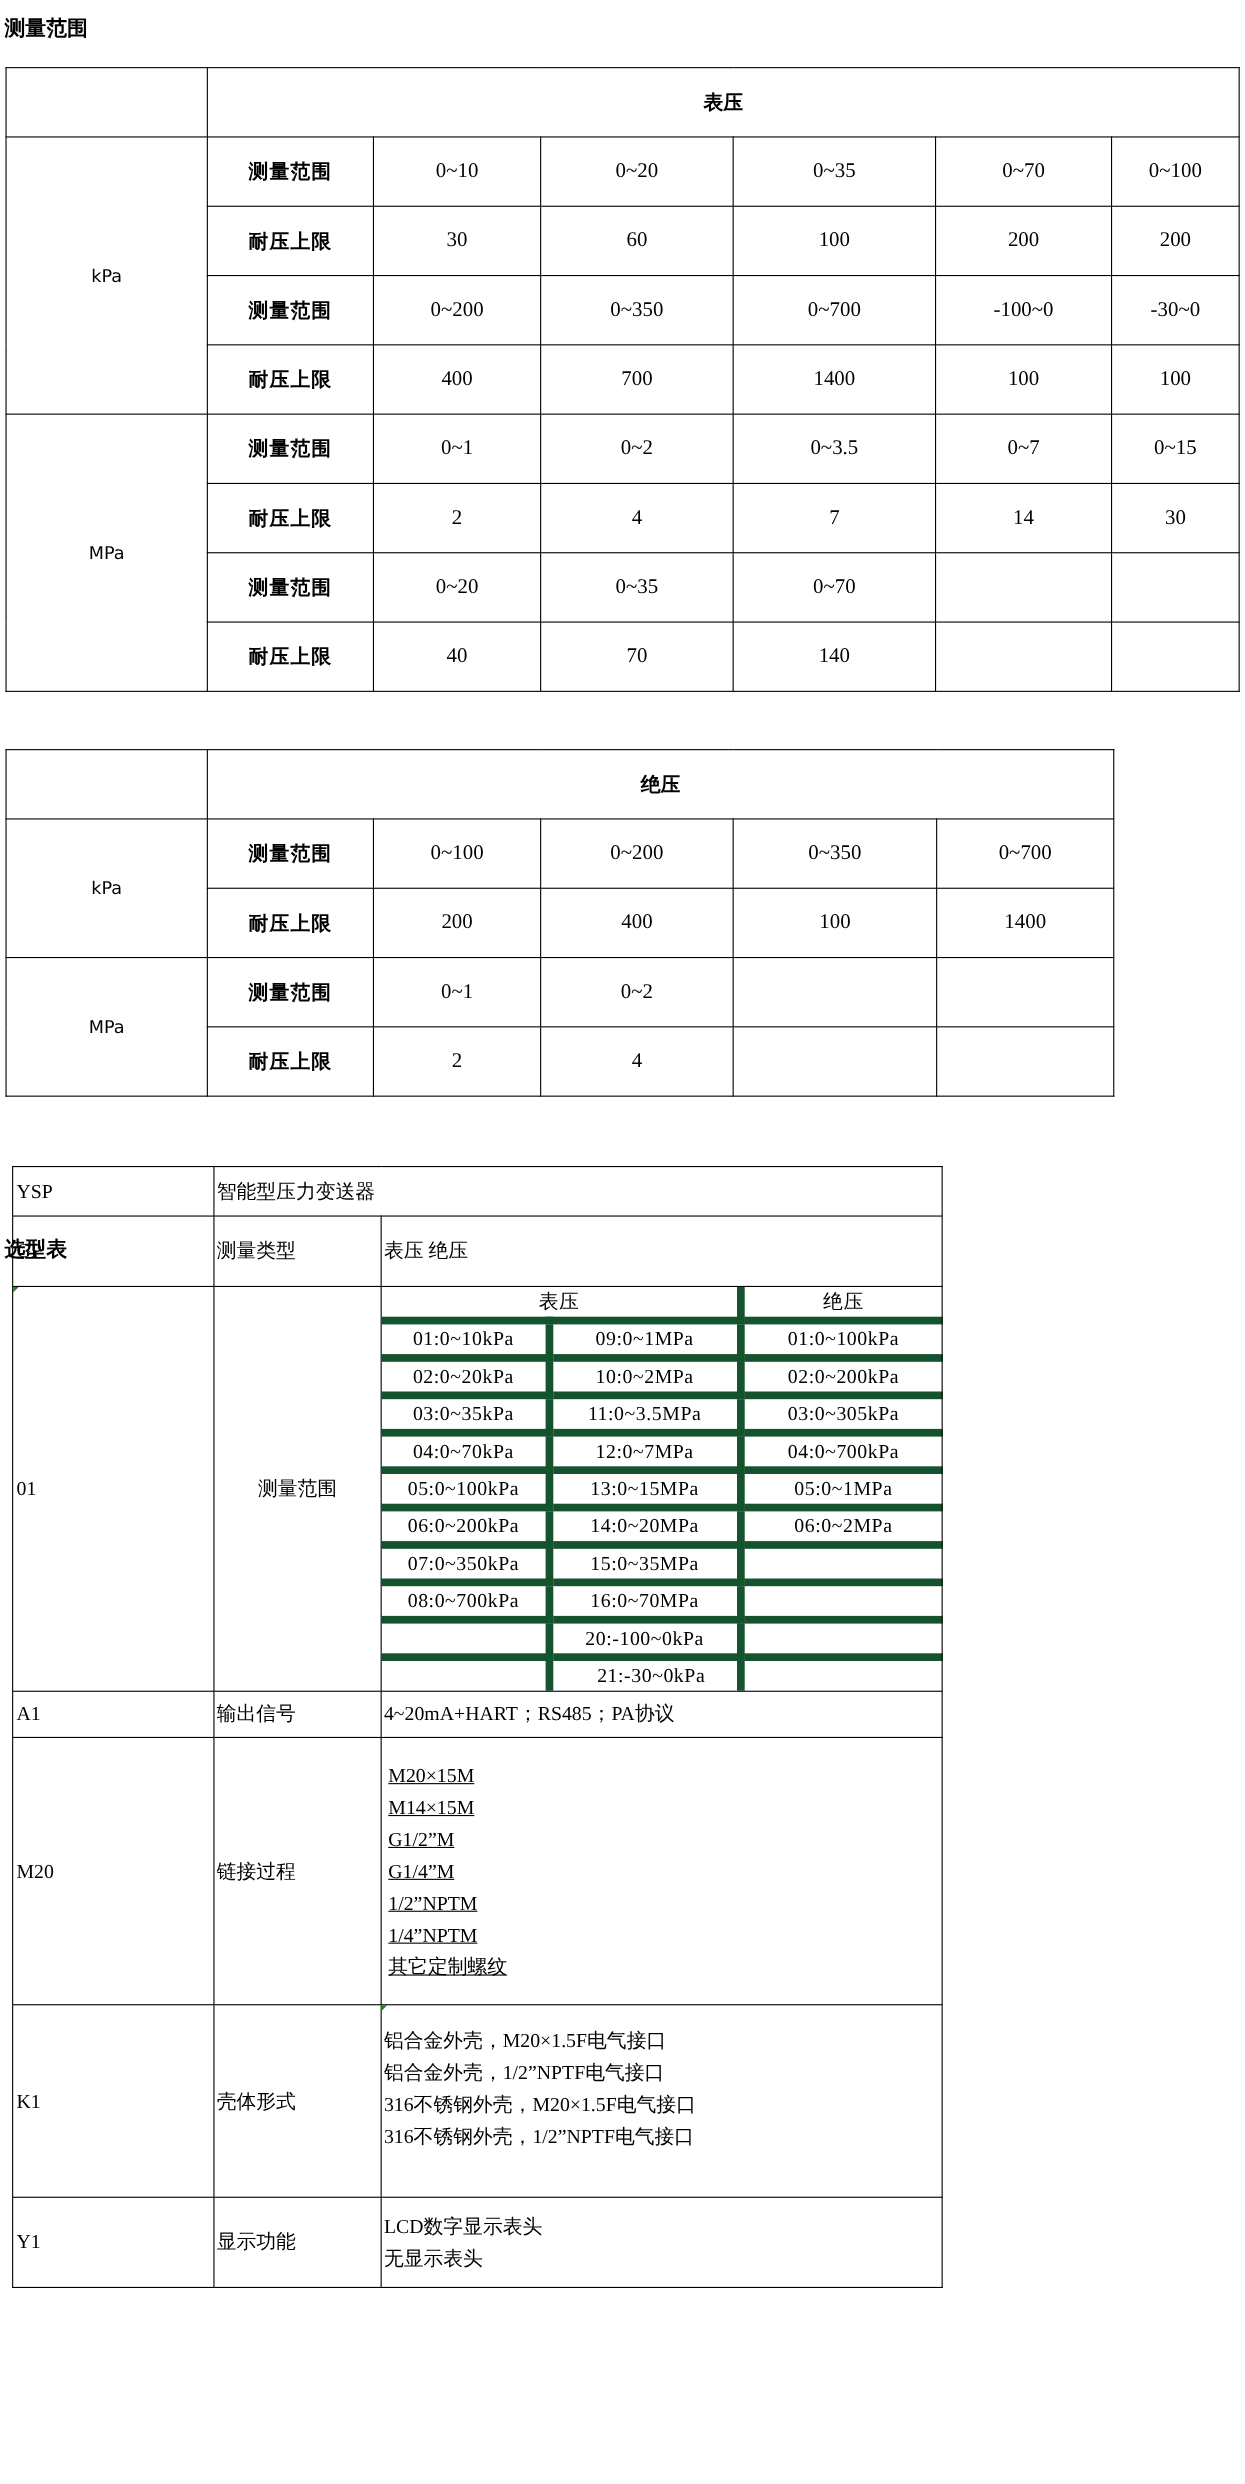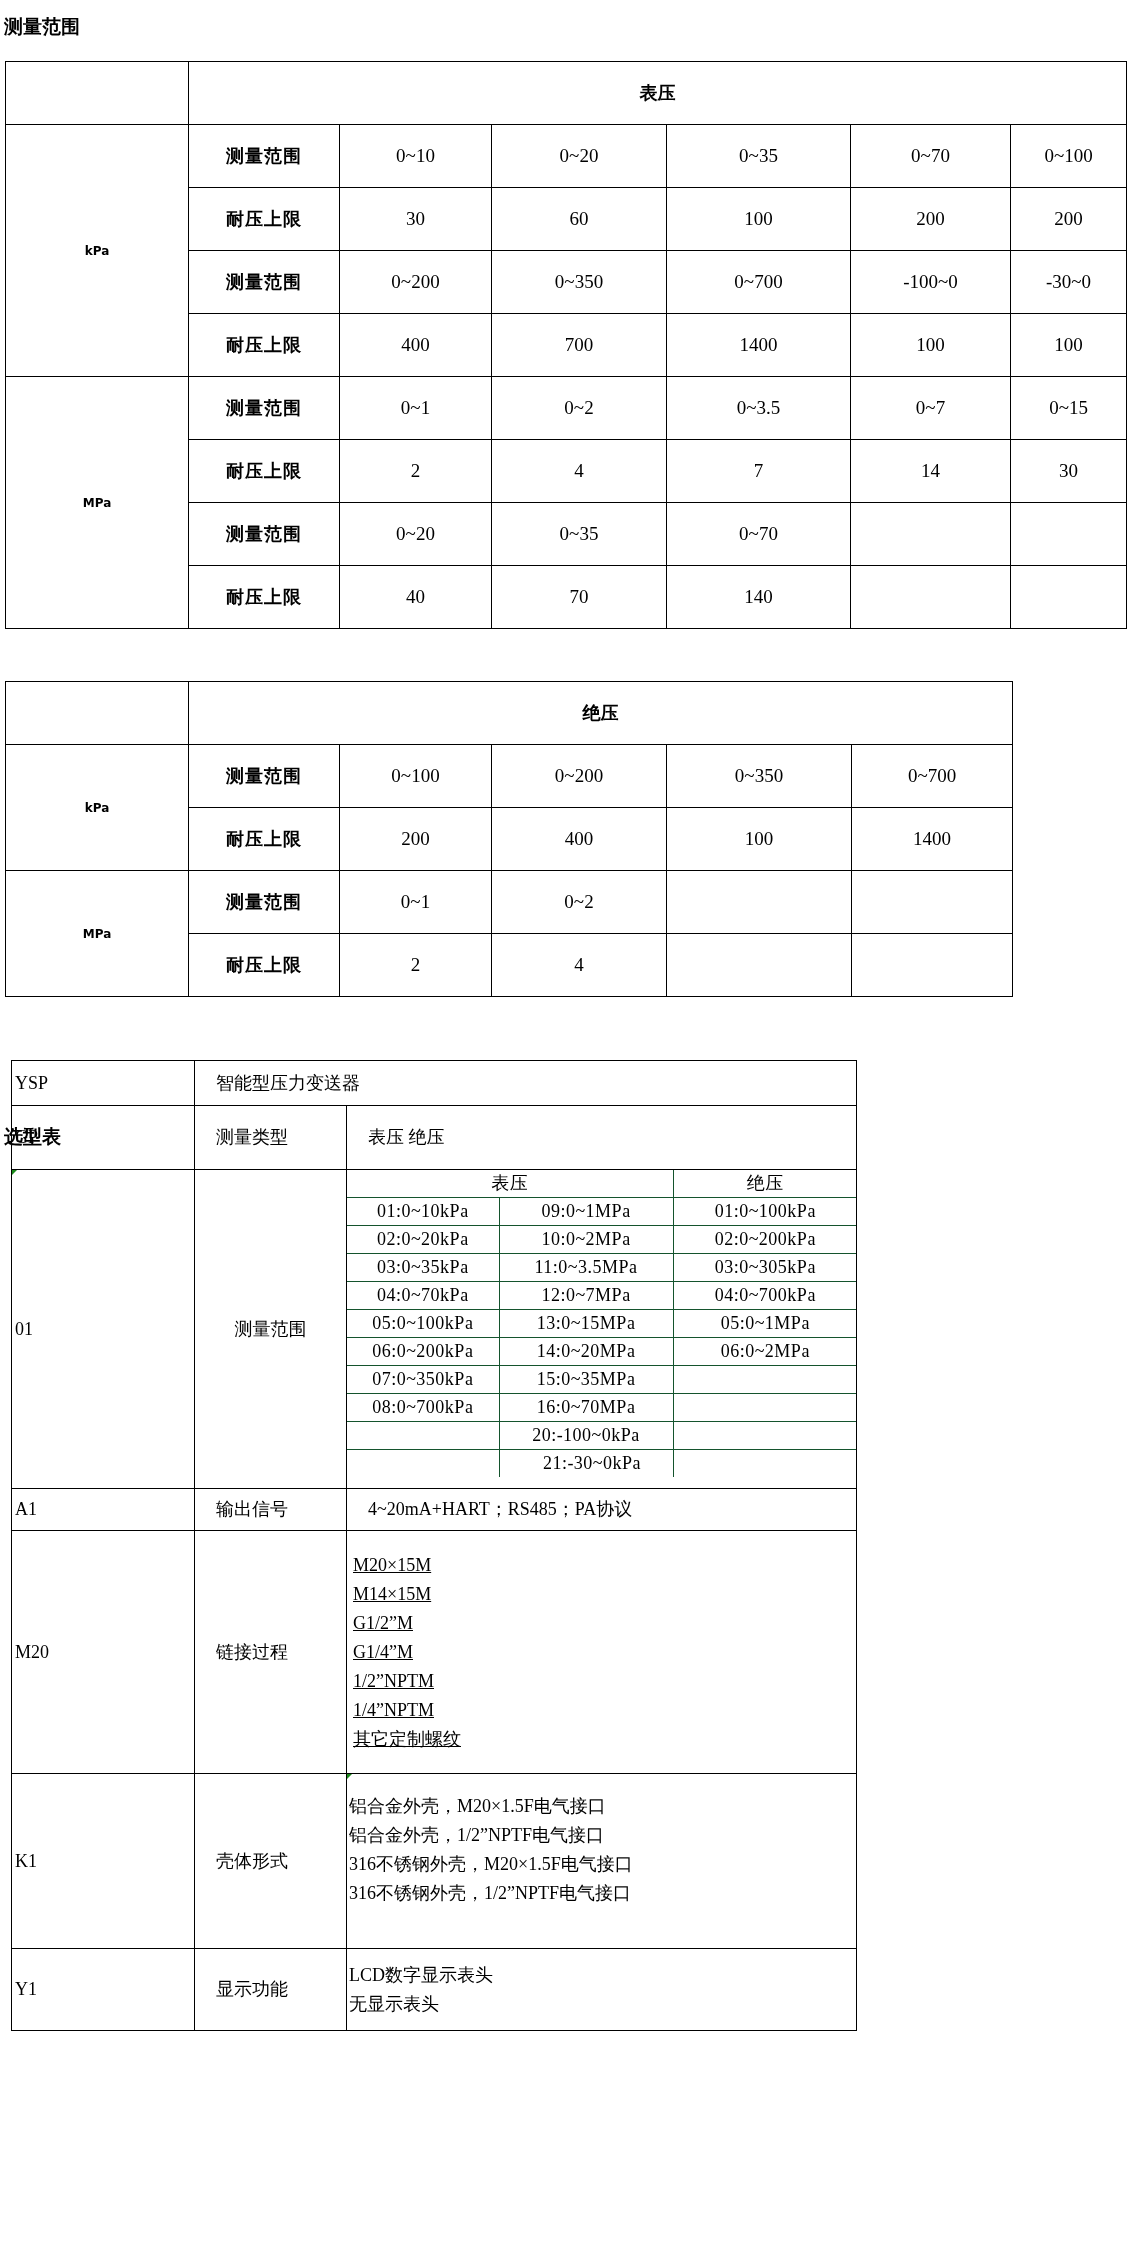--- a/index.html
+++ b/index.html
@@ -5,29 +5,29 @@
   html, body { margin: 0; padding: 0; background: #ffffff; }
   body { width: 1132px; height: 2258px; position: relative; overflow: hidden;
          font-family: "Liberation Serif", "DejaVu Serif", serif; color: #000; }
   .section-title { position: absolute; left: 4px; font-family: "DejaVu Sans", "Liberation Sans", sans-serif;
                    font-weight: bold; font-size: 19px; line-height: 24px; }
   table { position: absolute; border-collapse: collapse; table-layout: fixed; }
   td { border: 1.5px solid #000; padding: 0; }
   
   .rt td { height: 62px; text-align: center; vertical-align: middle; font-size: 19px; }
   .rt td.hdr { font-weight: bold; font-family: "DejaVu Sans", sans-serif; font-size: 18px; }
-  .rt td.unit { font-weight: bold; font-family: "DejaVu Sans", sans-serif; font-size: 12px; }
+  .rt td.unit { font-weight: normal; font-family: "DejaVu Sans", sans-serif; font-size: 16px; }
   .rt td.sub { font-weight: bold; font-family: "DejaVu Sans", sans-serif; font-size: 18px; letter-spacing: 1px; }
   
-  .st td { font-size: 18px; vertical-align: middle; text-align: left; padding-left: 21px; line-height: 29px; }
+  .st td { font-size: 18px; vertical-align: middle; text-align: left; padding-left: 2px; line-height: 29px; }
   .st td.code { padding-left: 3px; }
   .st td.inner { padding: 0; vertical-align: top; }
   .st .multi div { line-height: 29px; }
   .subtbl { position: static; width: 100%; border-collapse: collapse; table-layout: fixed; }
-  .subtbl td { border: 1px solid #14532d; height: 27px; line-height: 27px; text-align: center; font-size: 18px;
+  .subtbl td { border: 7px solid #14532d; height: 27px; line-height: 27px; text-align: center; font-size: 18px;
                padding: 0; letter-spacing: 0.5px; }
   .subtbl tr:first-child td { border-top: none; }
   .subtbl td:first-child { border-left: none; }
   .subtbl td:last-child { border-right: none; }
   .subtbl tr:last-child td { border-bottom: none; padding-left: 12px; }
   .marker { position: absolute; width: 0; height: 0; border-top: 5px solid #1a8a1a; border-right: 5px solid transparent; }
 </style>
 </head>
 <body>
 

